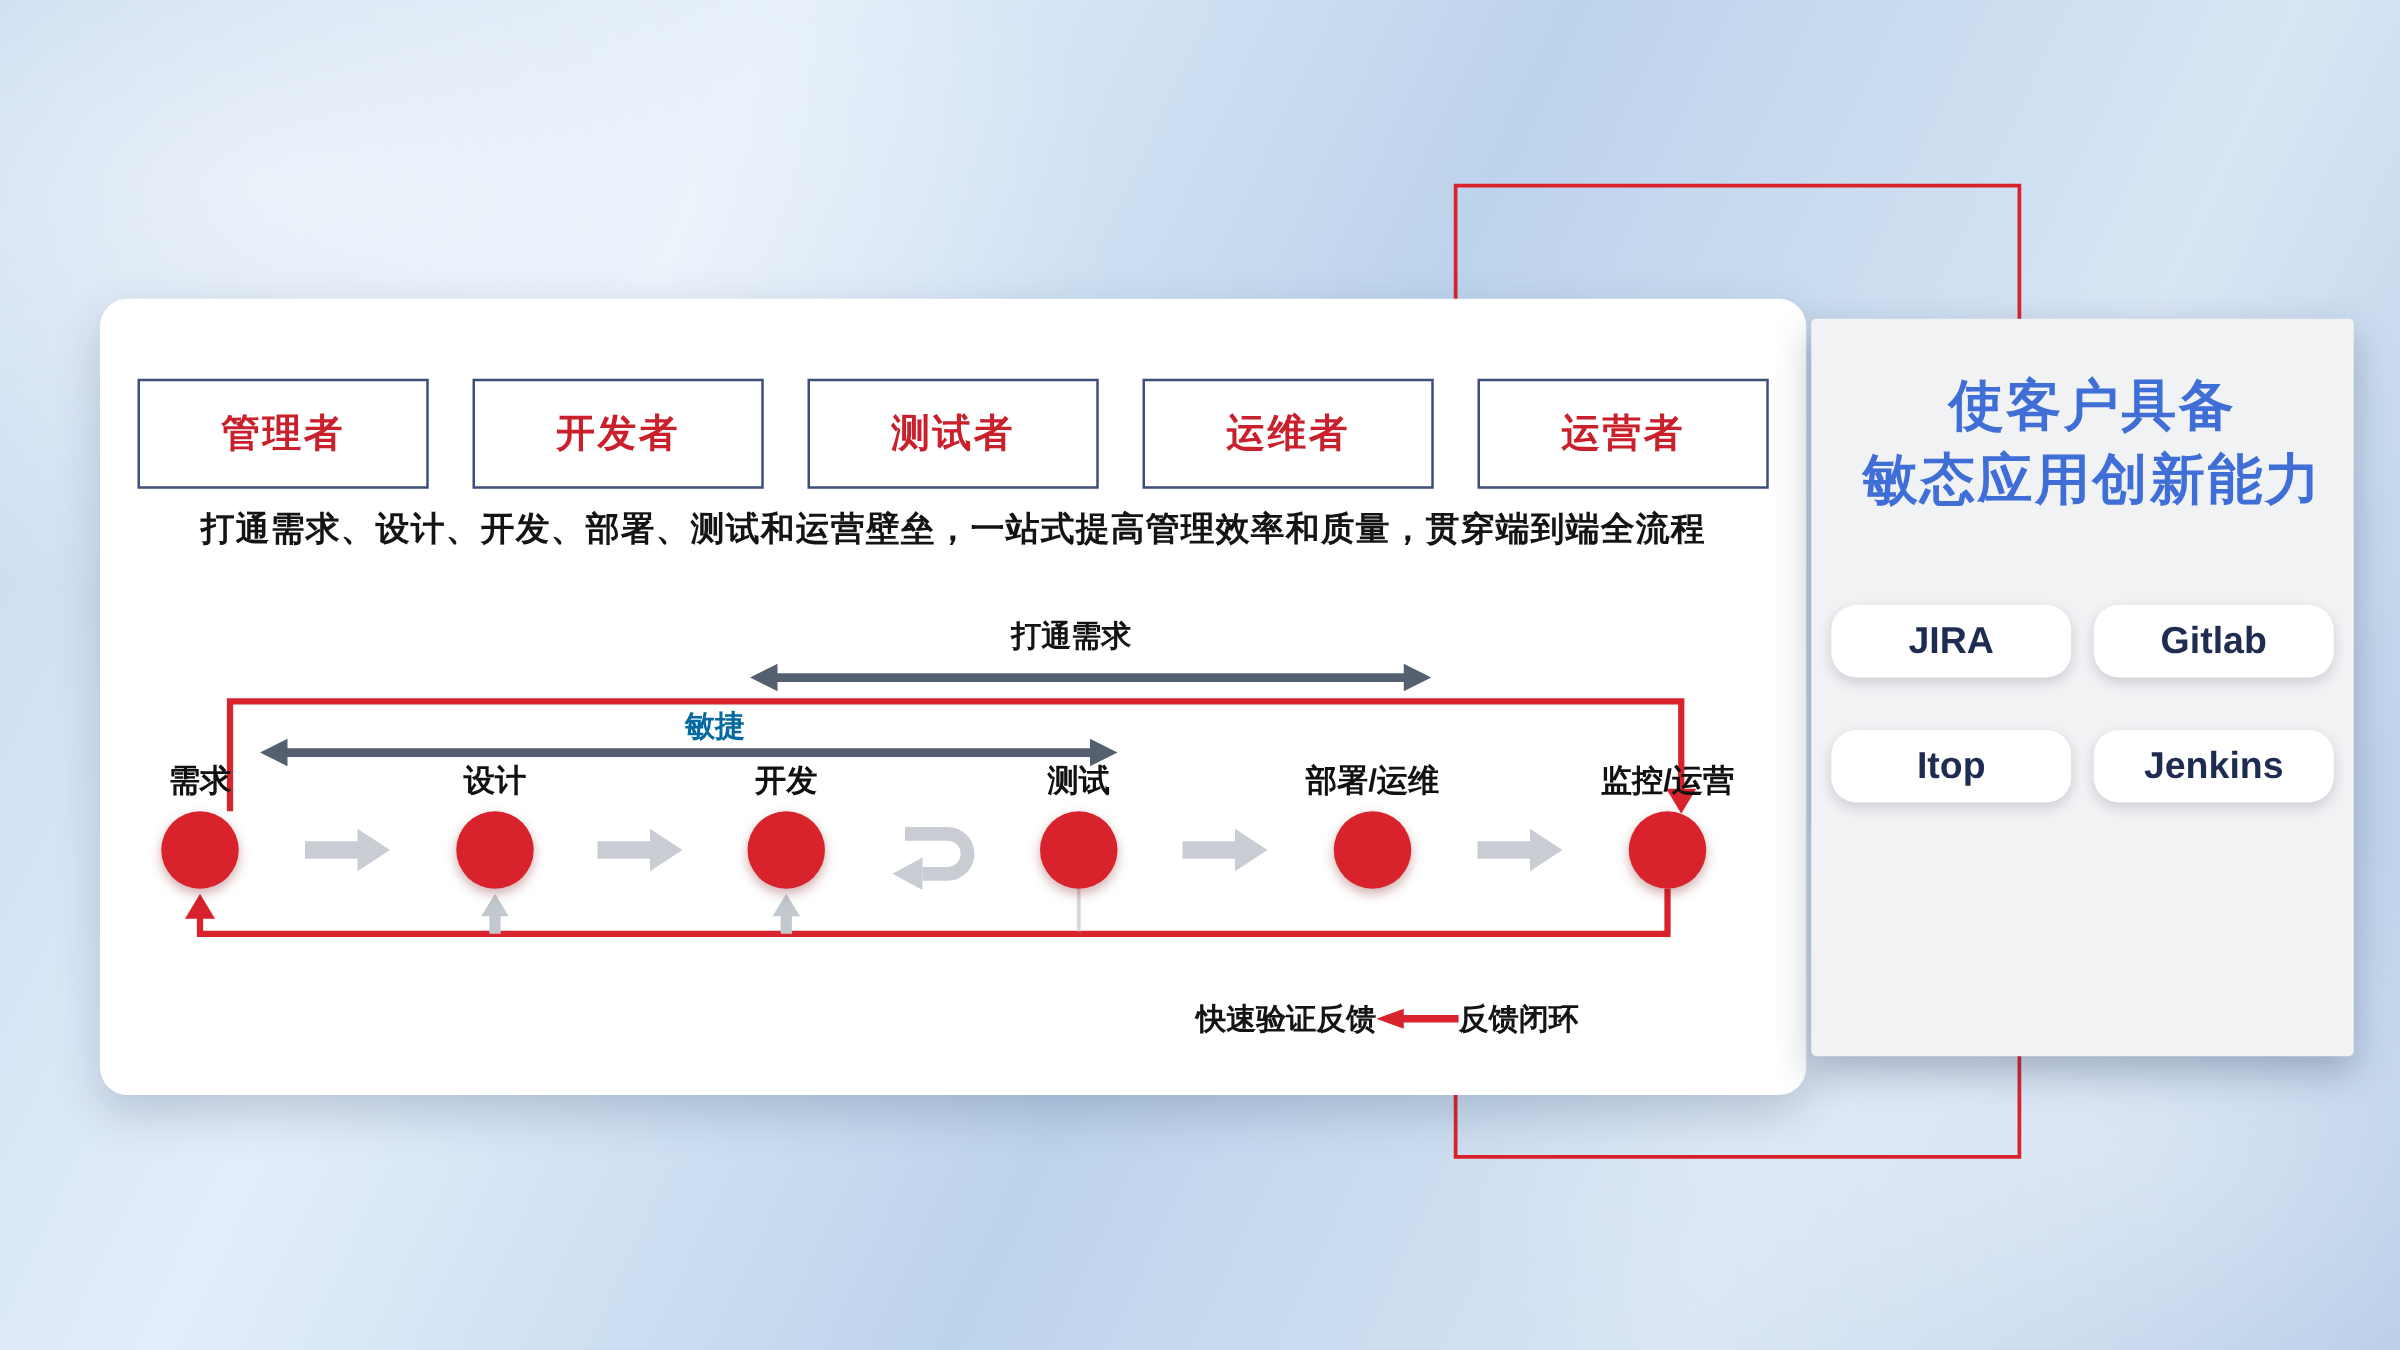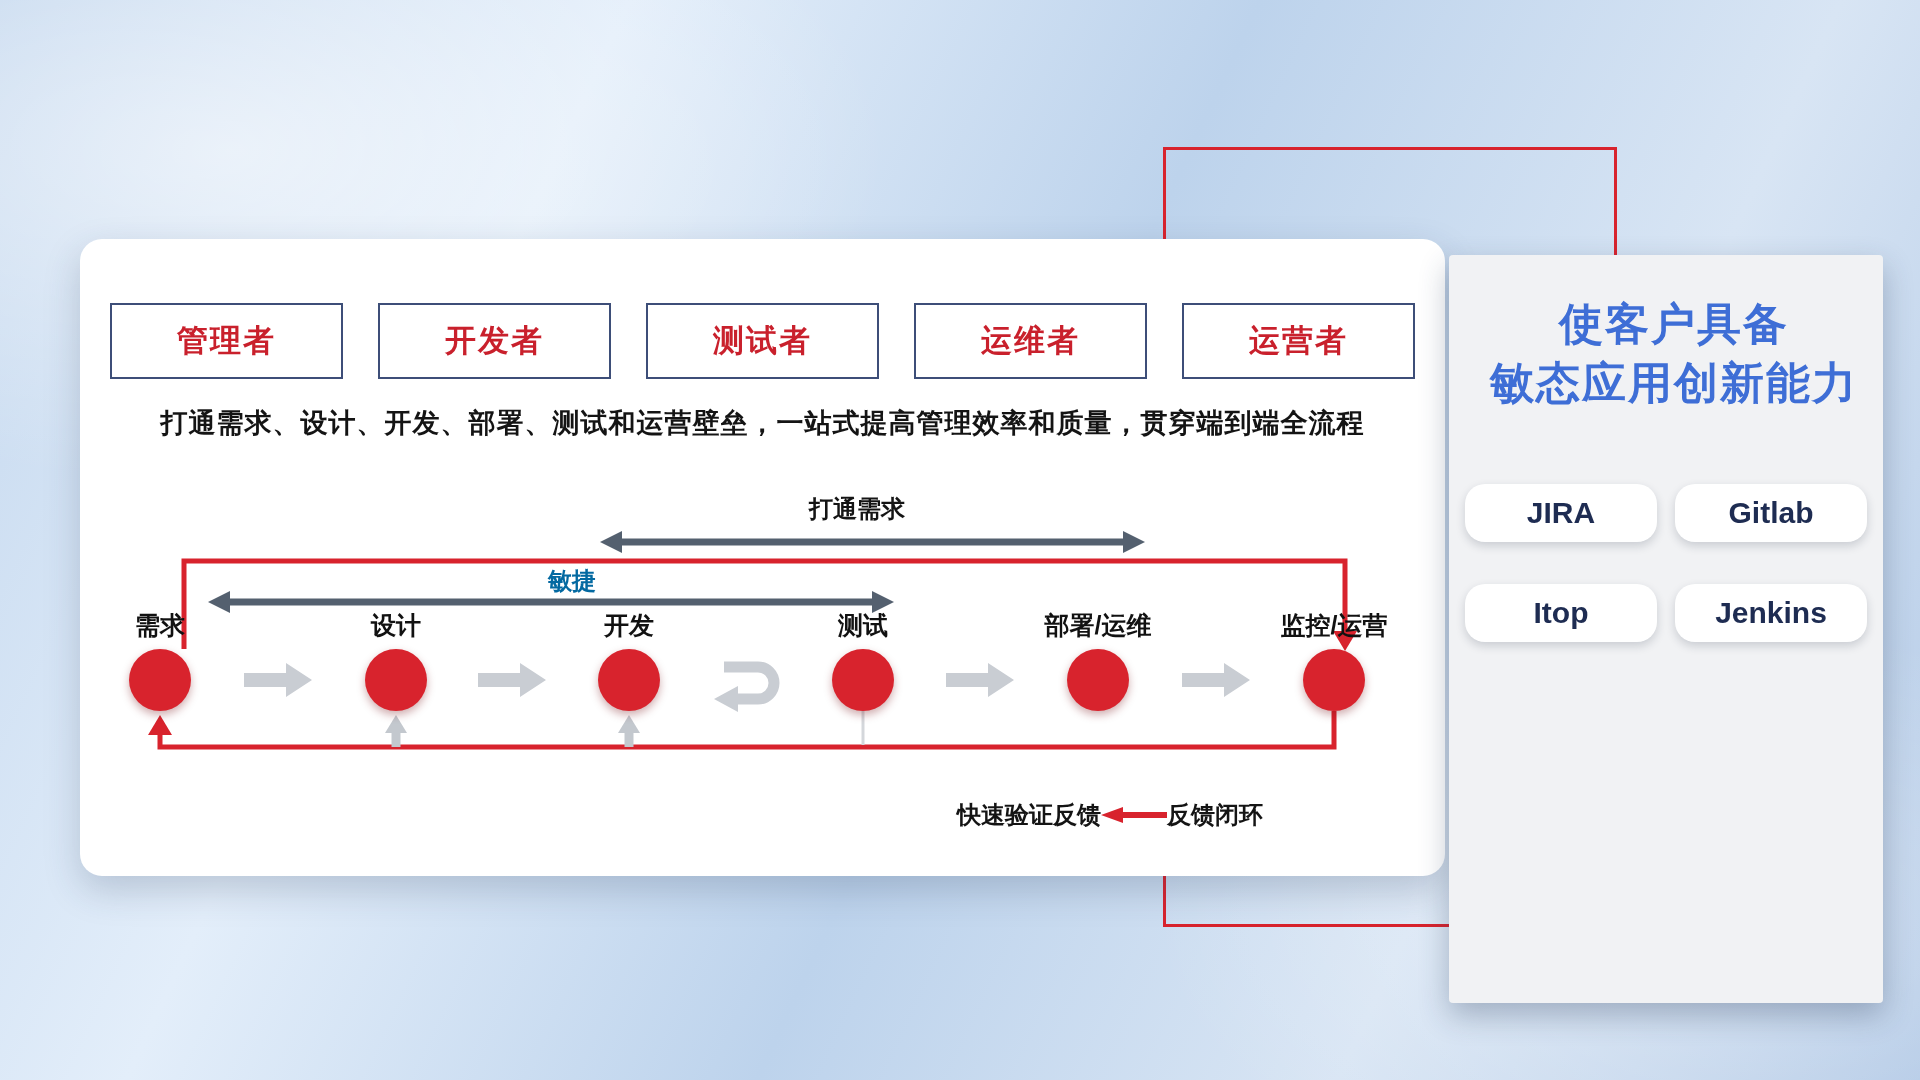--- a/index.html
+++ b/index.html
@@ -27,21 +27,21 @@
     background:#ffffff; border-radius:22px;
     box-shadow:0 14px 36px rgba(40,60,90,.22);
     z-index:2;
   }
 
   .roles {
     position:absolute; left:30px; right:30px; top:64px;
     display:flex; justify-content:space-between;
   }
   .role-box {
-    width:233px; height:76px; background:#fff;
+    width:233px; height:88px; background:#fff;
     border:2px solid #3d4e78;
     display:flex; align-items:center; justify-content:center;
     font-size:31px; font-weight:700; color:#c9202c; letter-spacing:2px;
   }
 
   .description {
     position:absolute; left:0; right:0; top:166px; text-align:center;
     font-size:27px; font-weight:700; color:#141414; letter-spacing:1px;
   }
 
@@ -74,21 +74,21 @@
   }
 
   .legend-feedback {
     position:absolute; left:877px; top:560px;
     display:flex; align-items:center; 
     font-size:24px; font-weight:700; color:#141414;
   }
 
   
   .gray-panel {
-    position:absolute; left:1449px; top:255px; width:434px; height:748px;
+    position:absolute; left:1449px; top:255px; width:434px; height:590px;
     background:#f1f2f4; border-radius:4px;
     box-shadow:0 12px 30px rgba(40,60,90,.32);
     z-index:3;
     padding-left:16px;
   }
   .rp-title { text-align:center; font-weight:700; color:#3e6ed6; letter-spacing:2px; }
   .rp-t1 { margin-top:40px; font-size:44px; }
   .rp-t2 { font-size:44px; }
   .tools {
     position:absolute; left:16px; right:16px; top:229px;

